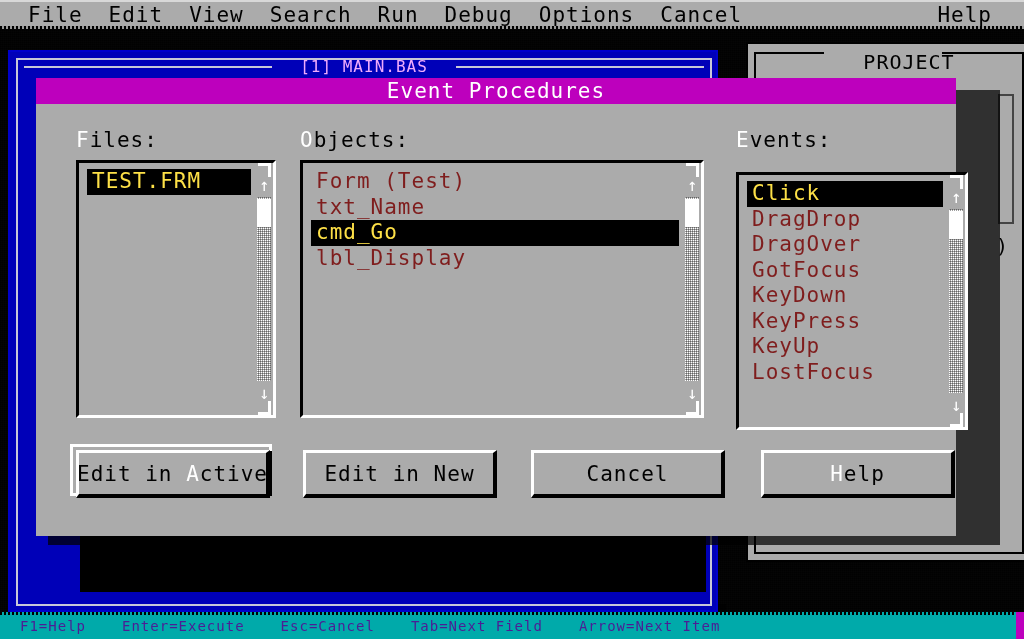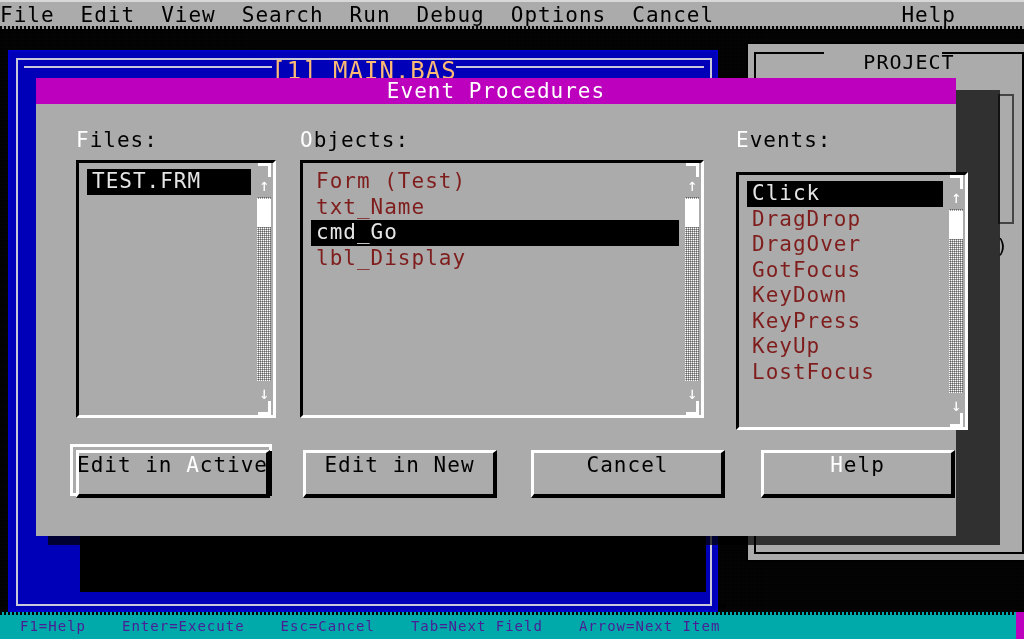--- a/index.html
+++ b/index.html
@@ -39,32 +39,33 @@
 
   
   #menubar {
     position: absolute;
     left: 0; top: 0;
     width: 1024px; height: 28px;
     background: #ababab;
     border-top: 2px solid #d8d8d8;
     display: flex;
     align-items: center;
+    padding-left: 28px;
     z-index: 60;
     justify-content: space-between;
   }
   .menu-item {
     color: #000;
     font-size: 21px;
     letter-spacing: 1px;
     margin-right: 26px;
     line-height: 24px;
     white-space: pre;
   }
-  #menu-help-wrap { margin-left: auto; margin-right: 68px; }
+  #menu-help-wrap { margin-left: auto; margin-right: 32px; }
   #menubar-underline {
     position: absolute;
     left: 0; top: 26px;
     width: 1024px; height: 3px;
     background-image: repeating-linear-gradient(90deg, #000 0 2px, #9a9a9a 2px 4px);
     z-index: 61;
   }
 
   
   #mainwin {
@@ -80,22 +81,22 @@
     left: 6px; top: 6px;
     width: 696px; height: 548px;
     border: 2px solid #c8c8d8;
     background: #0000b8;
   }
   #mainwin-title {
     position: absolute;
     left: 0; top: -3px;
     width: 100%;
     text-align: center;
-    color: #fdba74;
-    font-size: 24px;
+    color: #f0abfc;
+    font-size: 16px;
     letter-spacing: 1px;
     white-space: pre;
   }
   #mainwin-title-rule-l, #mainwin-title-rule-r {
     position: absolute;
     top: 6px; height: 2px;
     background: #c8c8d8;
   }
   #mainwin-title-rule-l { left: 6px; width: 248px; }
   #mainwin-title-rule-r { right: 6px; width: 248px; }
@@ -224,21 +225,21 @@
   .list-row {
     font-size: 21px;
     line-height: 25.5px;
     letter-spacing: 1px;
     color: #7f1d1d;
     white-space: pre;
     padding-left: 5px;
   }
   .list-row.selected {
     background: #000;
-    color: #e5e5e5;
+    color: #fde047;
   }
 
   
   .sb {
     position: absolute;
     top: 0; right: 0;
     width: 18px; height: 100%;
   }
   .sb-arrow {
     position: absolute;
@@ -285,21 +286,21 @@
     position: absolute;
     background: #ababab;
     border-top: 3px solid #ffffff;
     border-left: 3px solid #ffffff;
     border-right: 4px solid #000;
     border-bottom: 4px solid #000;
     color: #000;
     font-size: 21px;
     letter-spacing: 1px;
     display: flex;
-    align-items: flex-start;
+    align-items: center;
     justify-content: center;
     white-space: pre;
   }
   .btn .accel { color: #ffffff; }
   .btn-focus-ring {
     position: absolute;
     border: 3px solid #ffffff;
     pointer-events: none;
   }
   .btn-focus-ring::after {

